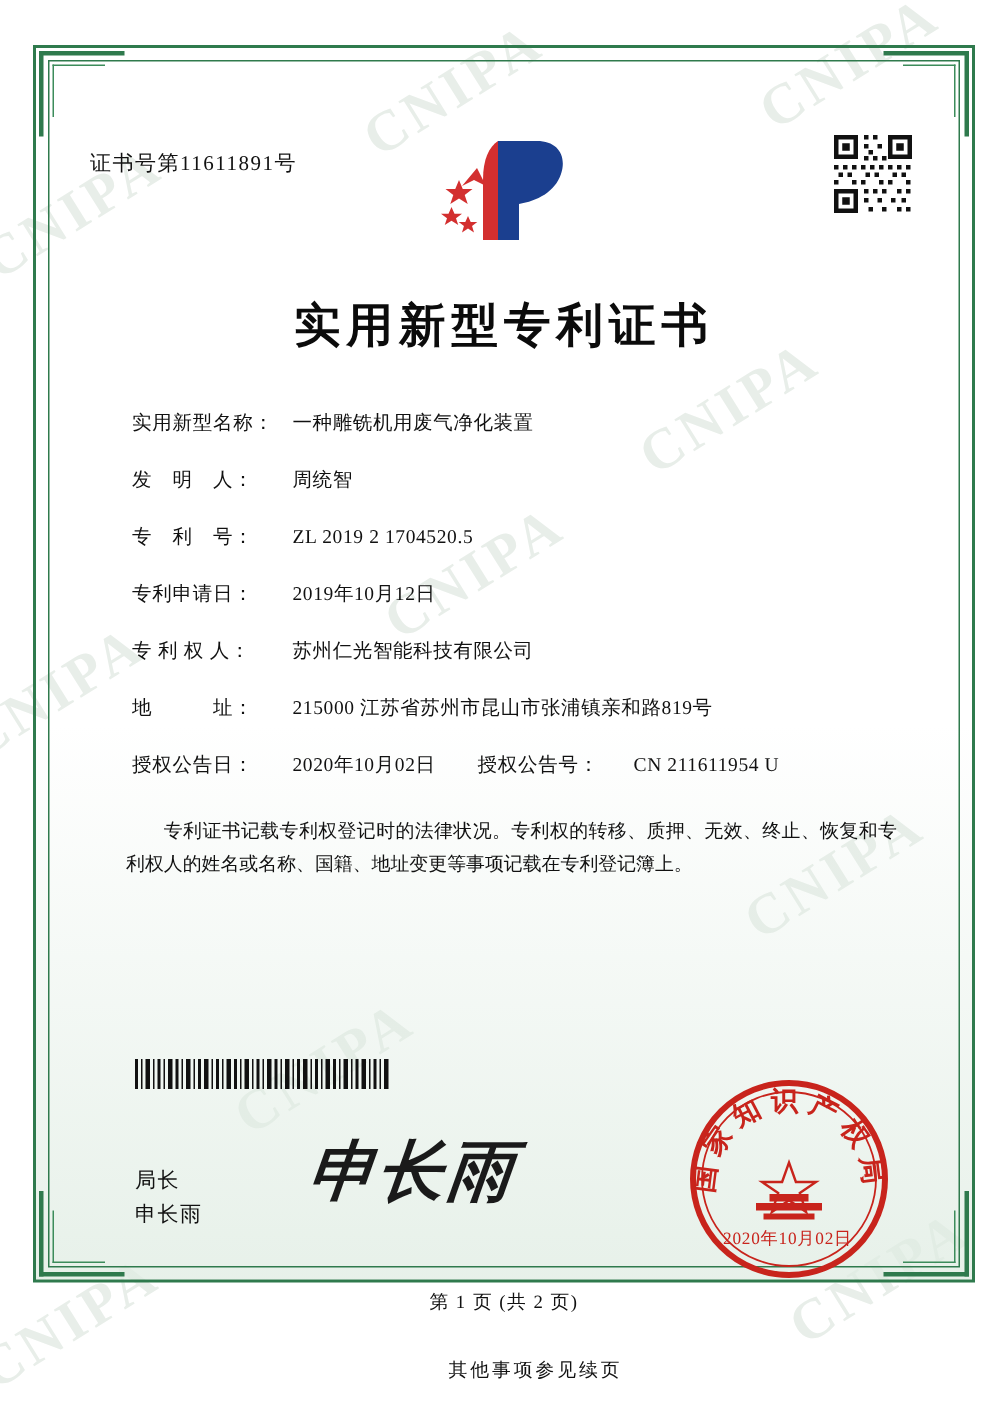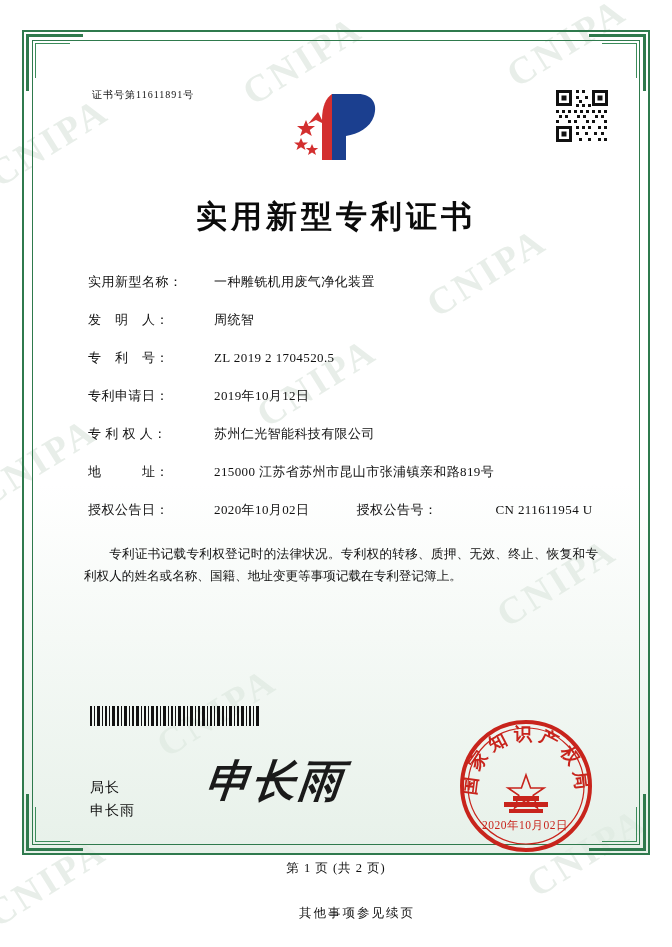--- a/index.html
+++ b/index.html
@@ -88,25 +88,24 @@
   .corner.br { right: 2px; bottom: 2px; border-right-width: 3px; border-bottom-width: 3px; }
   .corner.tl::before { left: 6px;  top: 6px;  border-right: none; border-bottom: none; }
   .corner.tr::before { right: 6px; top: 6px;  border-left: none;  border-bottom: none; }
   .corner.bl::before { left: 6px;  bottom: 6px; border-right: none; border-top: none; }
   .corner.br::before { right: 6px; bottom: 6px; border-left: none;  border-top: none; }
 
   
   .cert-no {
     position: absolute;
     left: 60px;
-    top: 88px;
-    font-size: 10px;
+    top: 100px;
+    font-size: 14px;
     color: #111;
     letter-spacing: 1px;
-    margin-left: 32px;
   }
   .logo {
     position: absolute;
     left: 288px;
     top: 90px;
     width: 96px;
     height: 74px;
   }
   .qr {
     position: absolute;
@@ -138,35 +137,34 @@
     right: 70px;
     font-size: 13px;
     color: #111;
     line-height: 1;
   }
   .field-row {
     display: flex;
     align-items: flex-end;
     margin-bottom: 25px;
     white-space: nowrap;
-    gap: 19px;
   }
   .field-label {
     width: 92px;
     flex: 0 0 92px;
     letter-spacing: 0.5px;
   }
   .field-value {
     letter-spacing: 0.4px;
     margin-left: 15px;
   }
   .field-row.dual .field-value { margin-right: 28px; }
   .field-label2 {
     flex: 0 0 auto;
-    margin-right: 24px;
+    margin-right: 8px;
     letter-spacing: 0.5px;
   }
 
   
   .paras {
     position: absolute;
     left: 84px;
     right: 74px;
     top: 543px;
     font-size: 12.6px;

